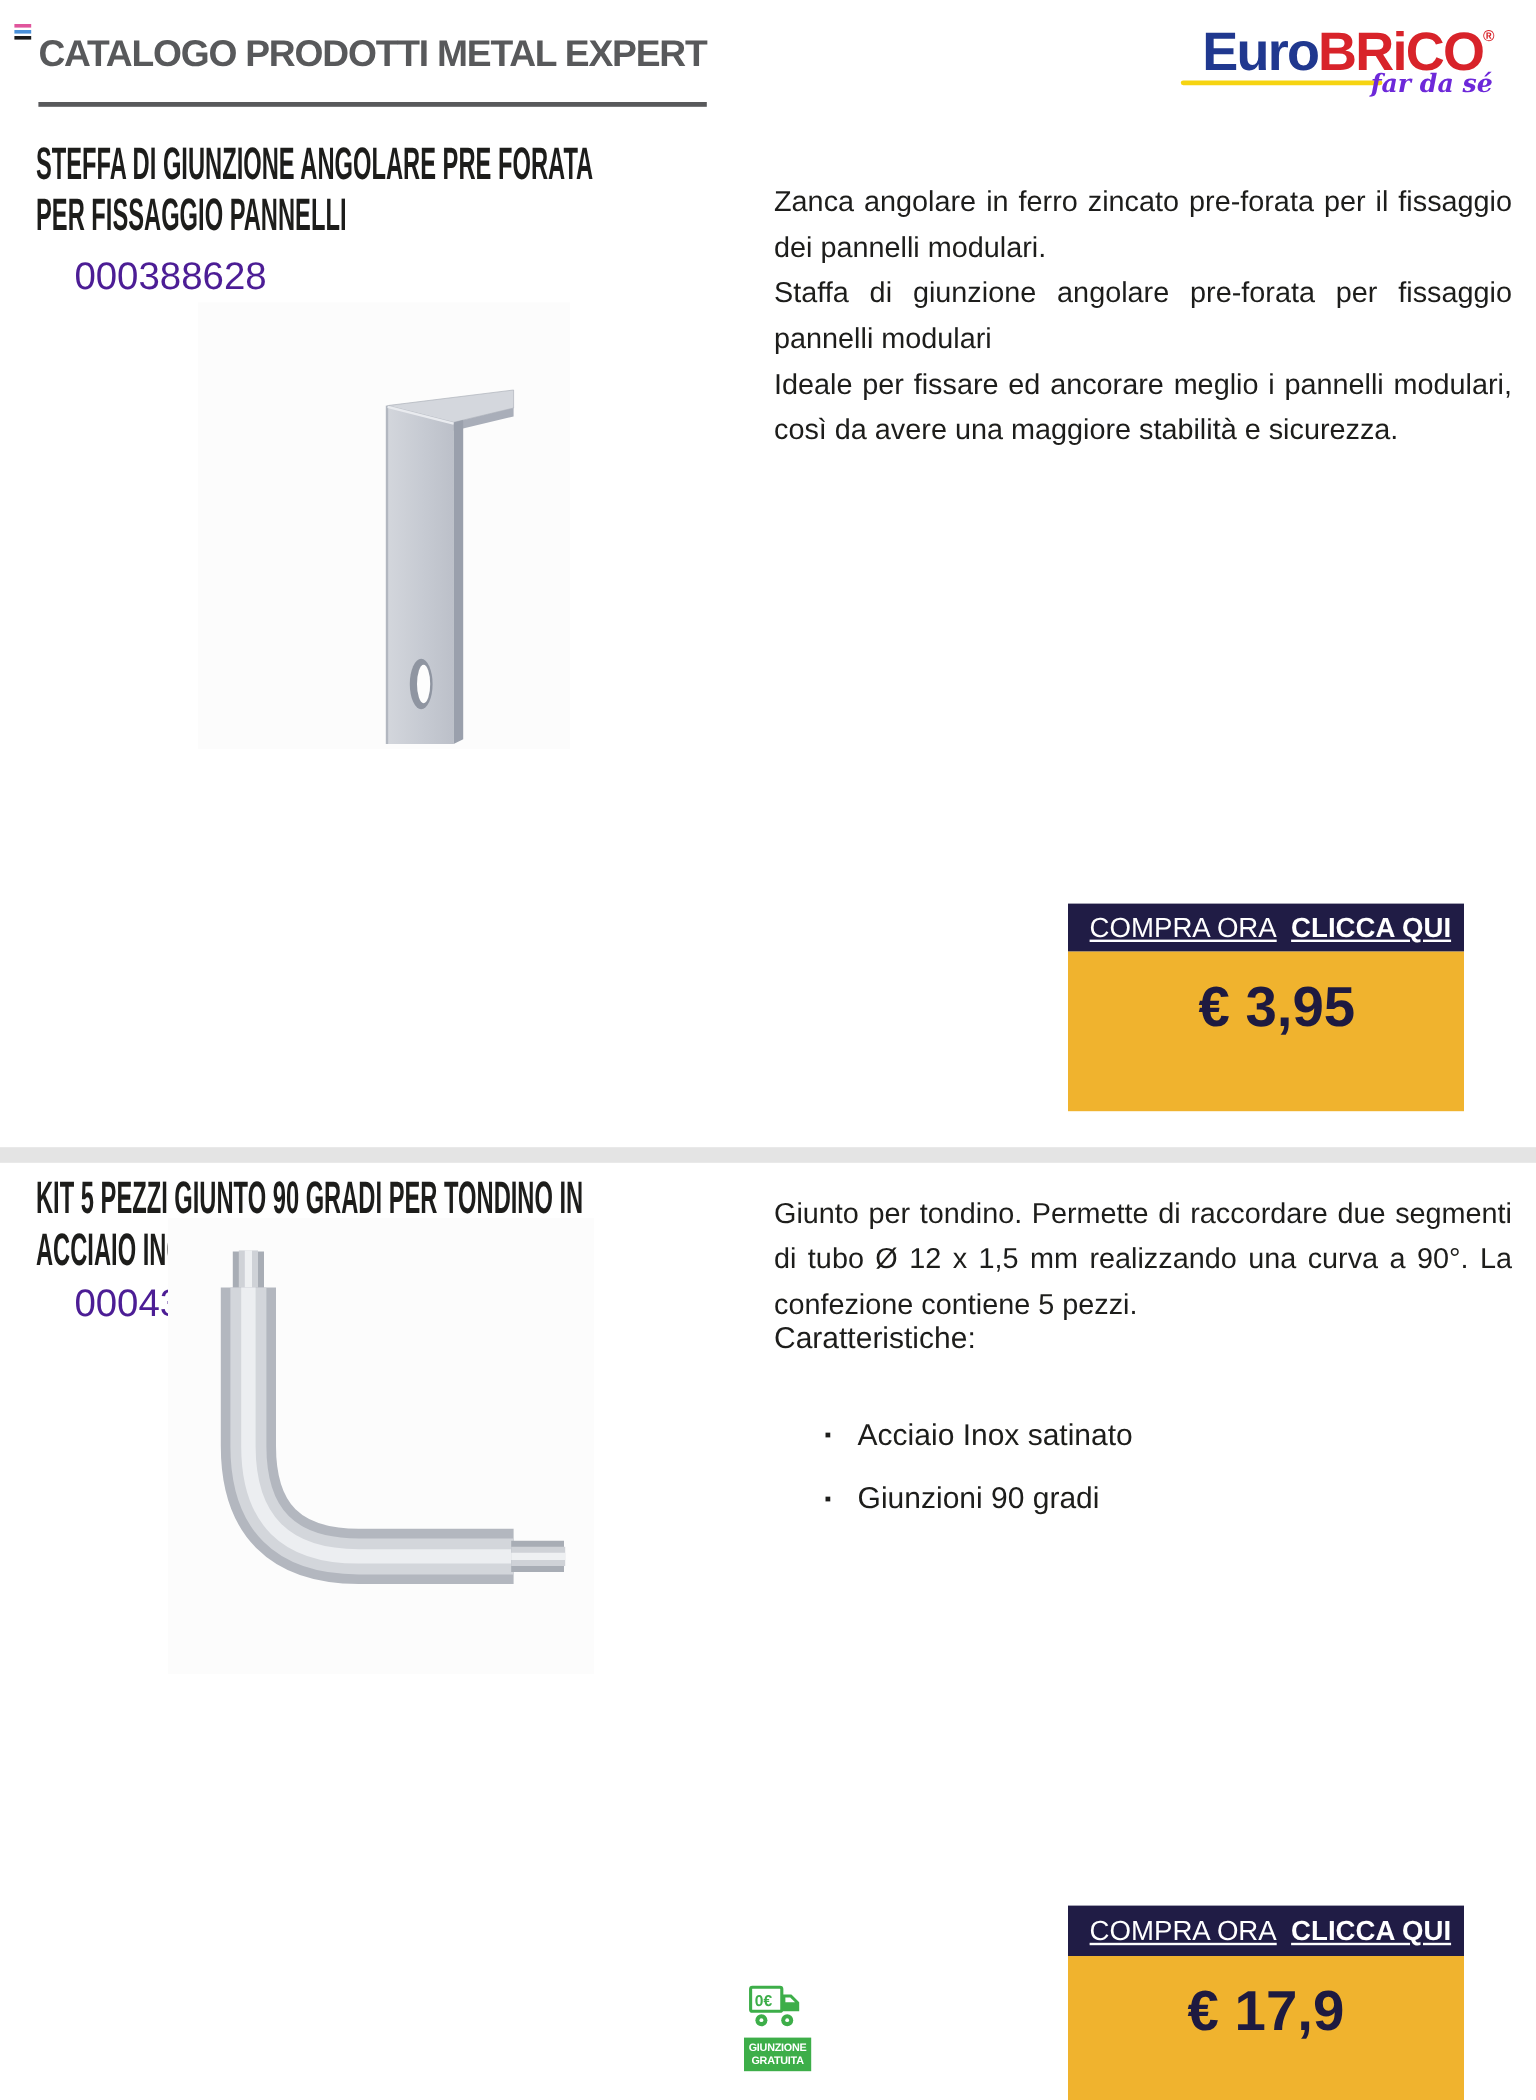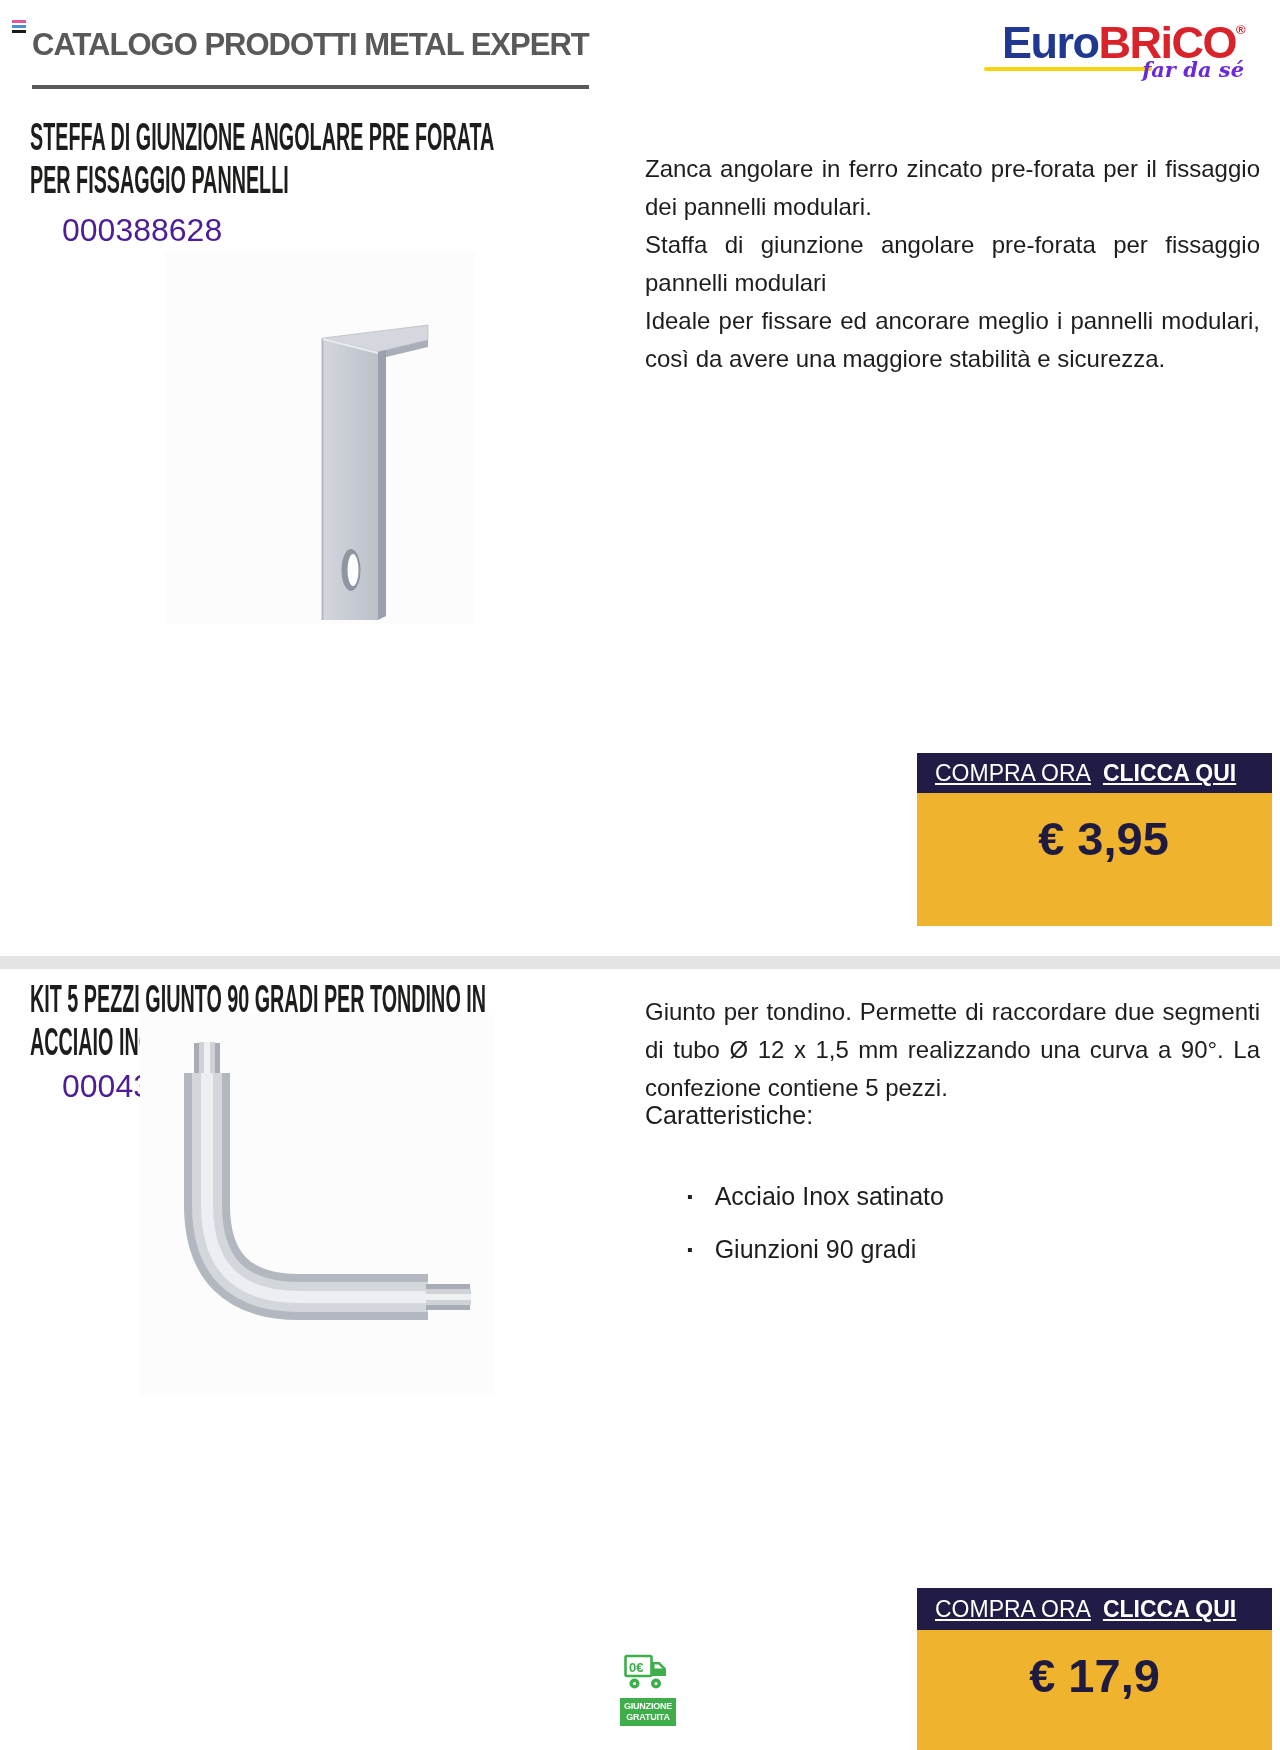--- a/index.html
+++ b/index.html
@@ -25,21 +25,21 @@
   .prod-title .tl{font-size:38px;line-height:43px;transform:scaleX(0.52);transform-origin:0 50%;white-space:nowrap;}
   .code{left:30px;font-size:32px;color:#4c1d95;margin-left:32px;}
   .desc{left:645px;width:615px;font-size:24px;line-height:38px;text-align:justify;color:#1D1D1B;}
   .desc p{margin:0;}
   .feat-label{left:645px;font-size:25px;}
   .feat-list{left:645px;width:615px;margin:16px;padding:0;list-style:none;font-size:25px;}
   .feat-list li{line-height:38px;margin-bottom:14px;}
   .feat-list li::before{content:"▪";font-size:16px;margin:0 22px 0 26px;vertical-align:3px;}
 
   
-  .buy{left:890px;width:355px;cursor:pointer;margin-left:27px;}
+  .buy{left:890px;width:330px;cursor:pointer;}
   .buy-top{height:40px;background:#201C45;color:#fff;font-size:23px;line-height:40px;
            padding-left:18px;box-sizing:border-box;white-space:nowrap;}
   .buy-top .c1{text-decoration:underline;font-weight:normal;}
   .buy-top .c2{text-decoration:underline;font-weight:bold;margin-left:12px;}
   .buy-price{background:#F0B32E;text-align:center;font-weight:bold;color:#1E1A40;
              font-size:47px;line-height:1;box-sizing:border-box;}
   .price1{height:133px;padding-top:22px;padding-left:18px;}
   .price2{height:125px;padding-top:22px;}
 
   .divider{left:0;top:956px;width:1280px;height:13px;background:#E4E4E4;}

